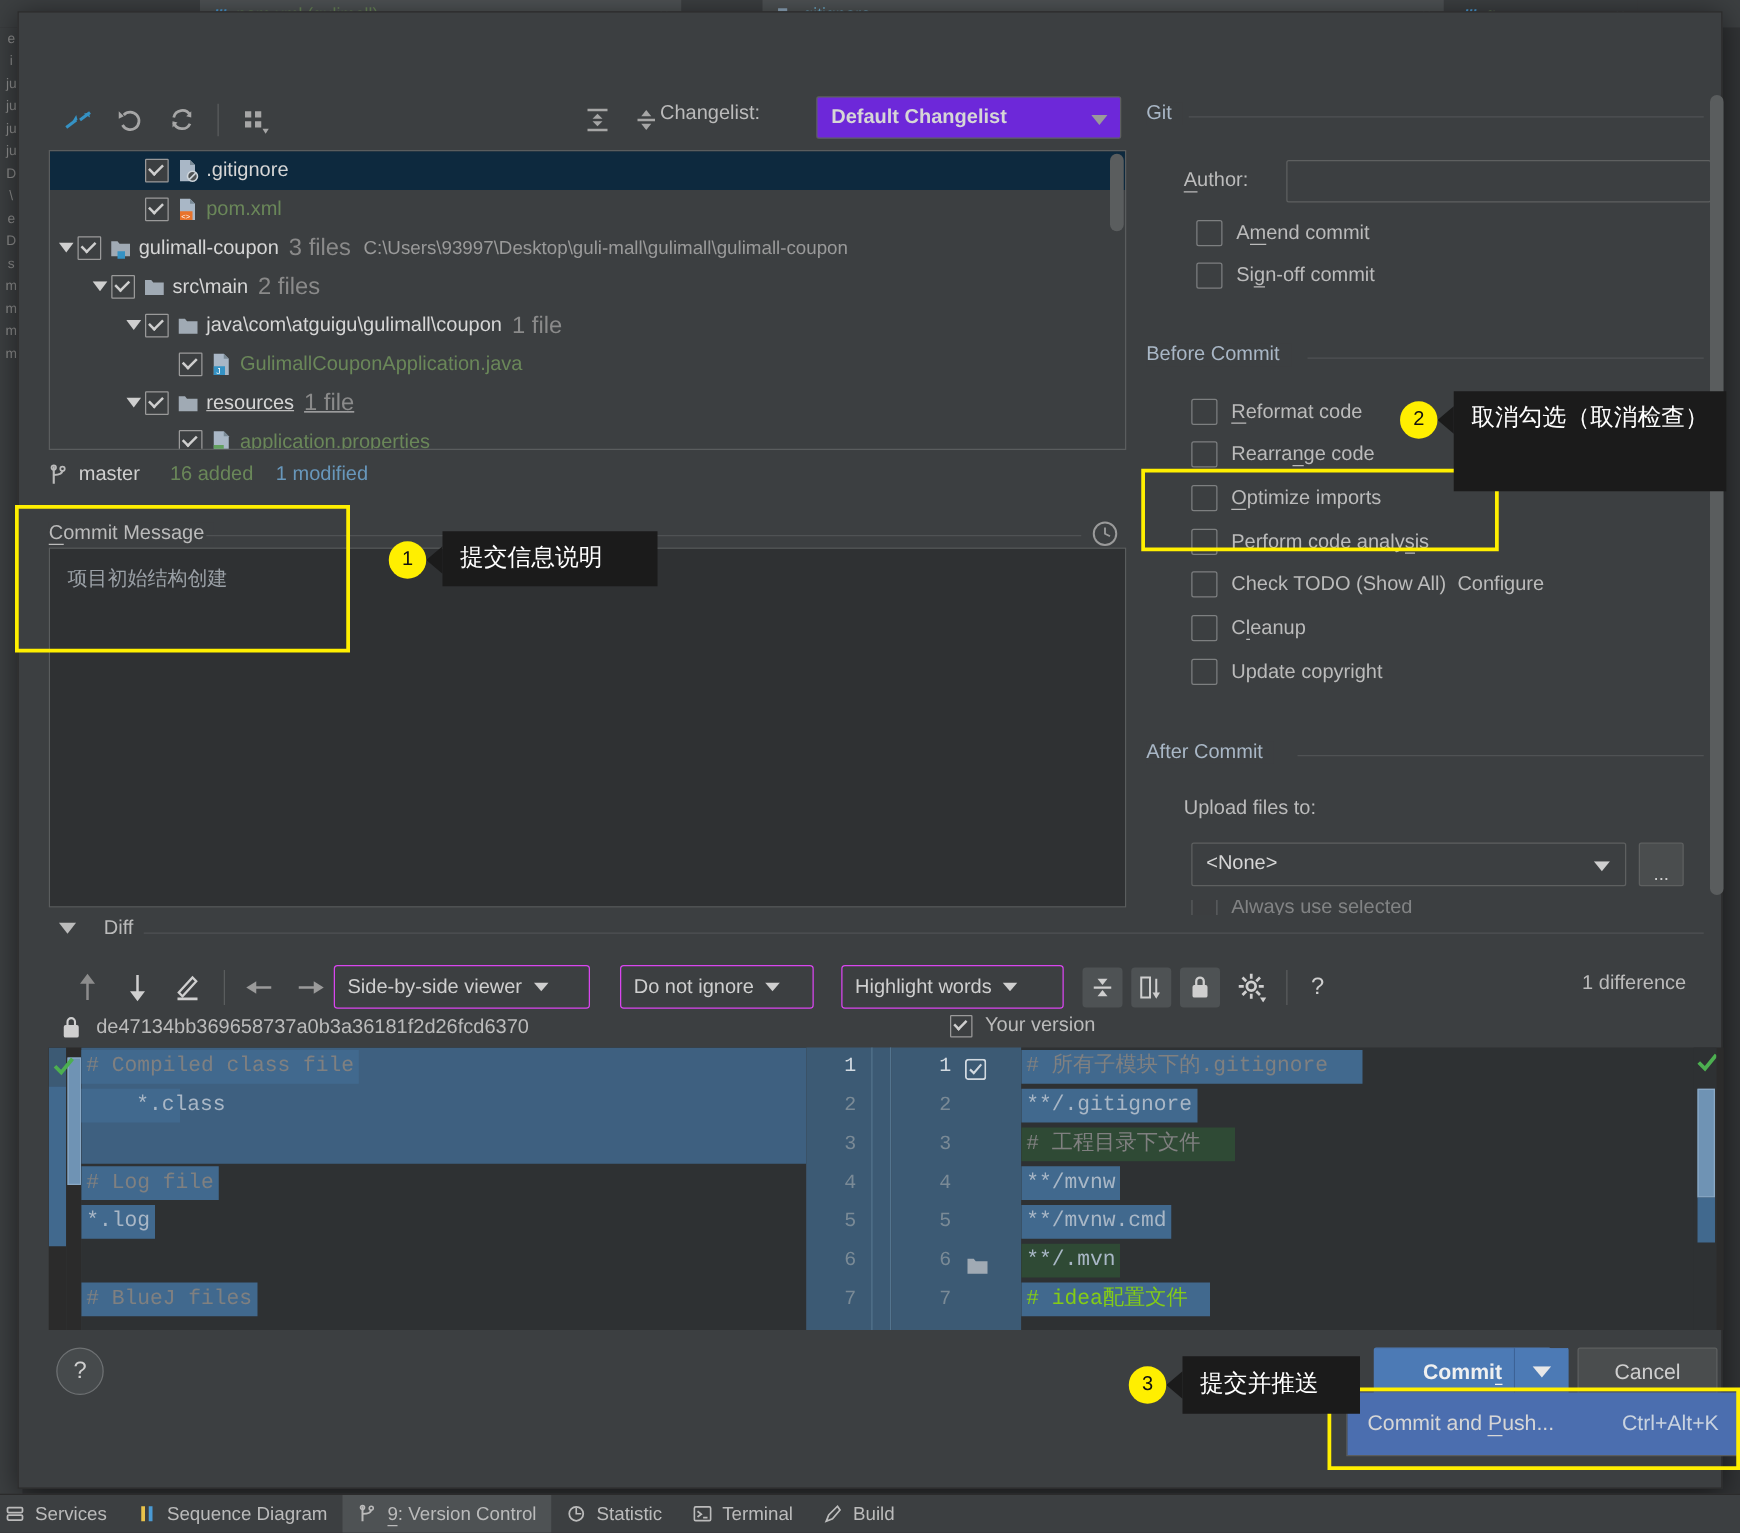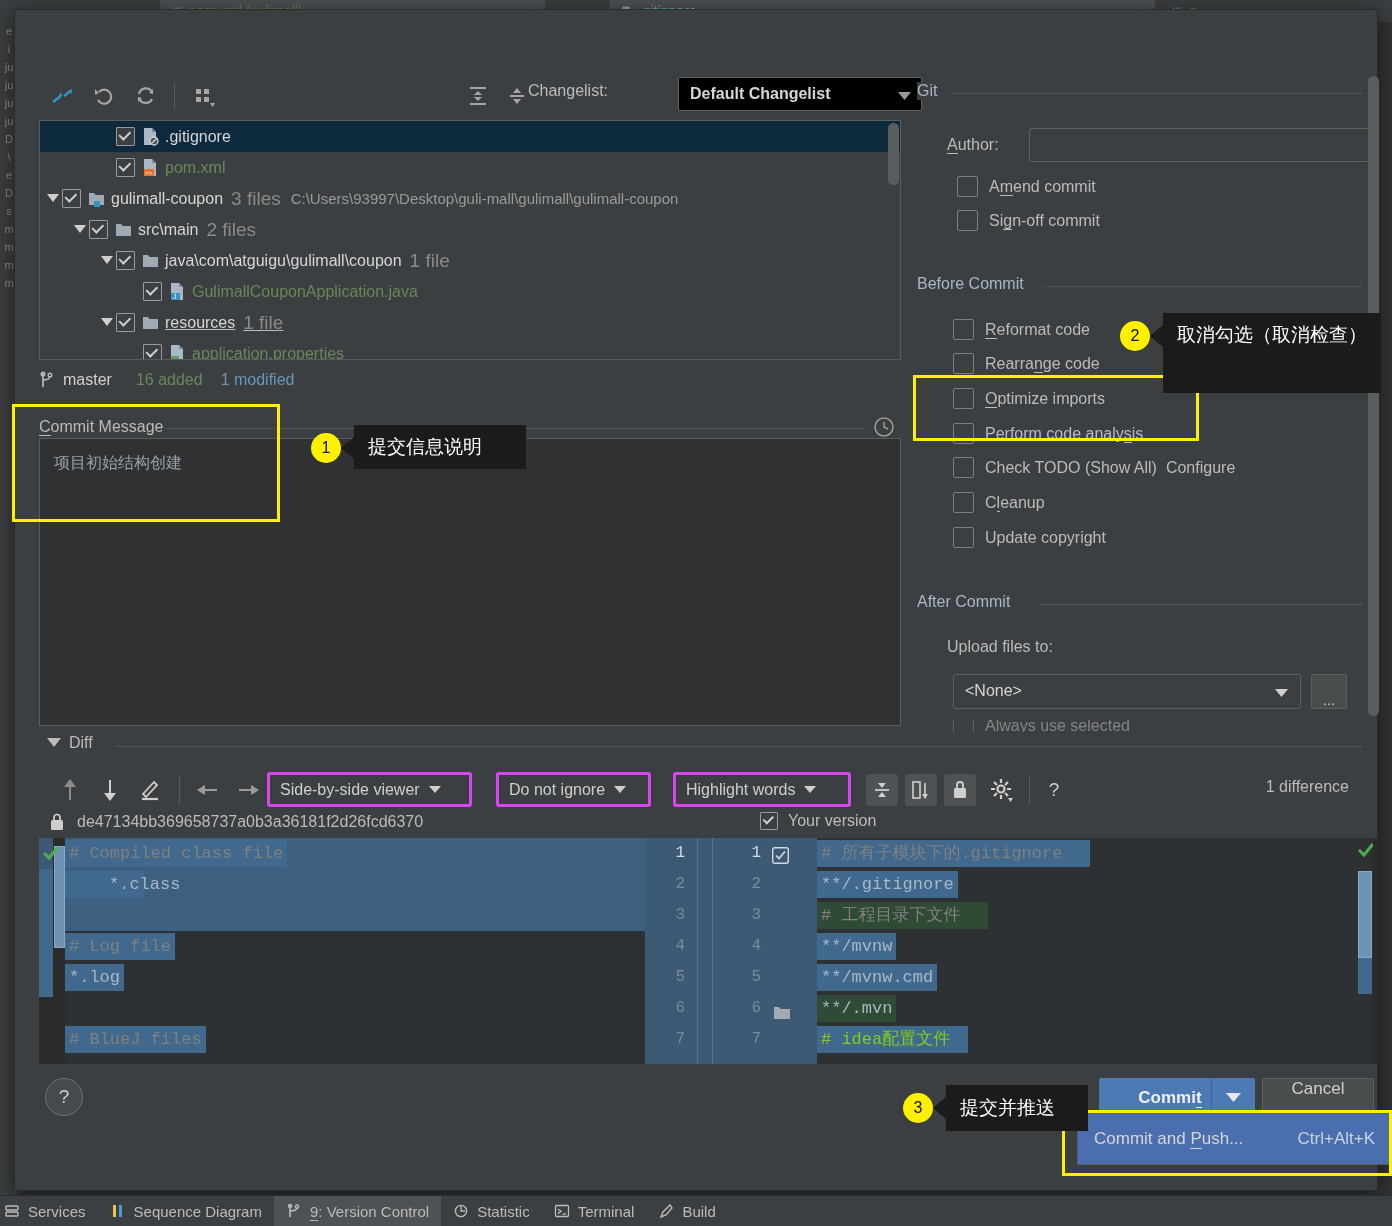--- a/index.html
+++ b/index.html
@@ -27,22 +27,22 @@
   .title-bar{position:absolute;left:0;top:0;width:100%;height:44px;}
   .title-ico{position:absolute;left:20px;top:18px;width:24px;height:24px;}
   .title-txt{position:absolute;left:54px;top:18px;font-size:18px;color:#d6d6d6;}
   .close-x{position:absolute;right:18px;top:17px;width:26px;height:26px;cursor:default;}
 
   
   .tbar{position:absolute;left:16px;top:62px;width:1330px;height:48px;}
   .tbtn{position:absolute;top:8px;width:32px;height:32px;display:flex;align-items:center;justify-content:center;}
   .vsep{position:absolute;top:11px;width:1px;height:26px;background:#5a5d5e;}
   .cl-label{position:absolute;left:513px;top:72px;font-size:16px;color:#bbb;}
-  .cl-combo{position:absolute;left:638px;top:67px;width:244px;height:34px;background:#000000;
-    border:1px solid #5e6060;border-radius:2px;box-sizing:border-box;margin-left:25px;}
+  .cl-combo{position:absolute;left:638px;top:67px;width:244px;height:34px;background:#6d28d9;
+    border:1px solid #5e6060;border-radius:2px;box-sizing:border-box;}
   .cl-combo .v{position:absolute;left:11px;top:7px;font-size:16px;color:#d6d6d6;font-weight:bold;}
   .cl-combo .ar{position:absolute;right:10px;top:14px;}
 
   
   .tree{position:absolute;left:24px;top:110px;width:862px;height:240px;background:#3c3f41;
         border:1px solid #5a5d5e;box-sizing:border-box;overflow:hidden;}
   .trow{position:relative;height:31px;display:flex;align-items:center;padding-left:4px;white-space:nowrap;}
   .trow.sel{background:#0d293e;}
   .twist{width:18px;flex:none;display:flex;align-items:center;justify-content:center;}
   .cbx{width:17px;height:17px;border:1px solid #9a9a9a;background:#3c3f41;flex:none;
@@ -86,25 +86,25 @@
   .link{color:#589df6;}
   .combo{position:absolute;background:#3c3f41;border:1px solid #5e6060;box-sizing:border-box;border-radius:2px;}
   .combo .v{position:absolute;left:11px;top:7px;font-size:16px;color:#d6d6d6;}
   .combo .ar{position:absolute;right:12px;top:14px;}
   .ellip-btn{position:absolute;background:#4a4d4e;border:1px solid #5e6060;box-sizing:border-box;border-radius:2px;
      display:flex;align-items:flex-end;justify-content:center;color:#cfcfcf;font-size:15px;}
   .opt-sb{position:absolute;right:0;top:4px;width:11px;height:640px;background:#5a5d5e;border-radius:6px;}
 
   
   .diff-head{position:absolute;left:32px;top:724px;display:flex;align-items:center;}
-  .diff-head .t{font-size:16px;color:#bbb;margin-left:8px;}
+  .diff-head .t{font-size:16px;color:#bbb;margin-left:22px;}
   .diff-head-line{position:absolute;left:100px;top:736px;width:1248px;height:1px;background:#4f5254;}
   .dtbar{position:absolute;left:24px;top:758px;width:1340px;height:44px;}
   .dbtn{position:absolute;top:5px;height:34px;display:flex;align-items:center;justify-content:center;}
-  .dcombo{position:absolute;top:4px;height:35px;background:#3c3f41;border:3px solid #d946ef;
+  .dcombo{position:absolute;top:4px;height:35px;background:#3c3f41;border:1px solid #d946ef;
      box-sizing:border-box;border-radius:3px;display:flex;align-items:center;padding:0 10px;}
   .dcombo .v{font-size:16px;color:#cfcfcf;}
   .dcombo .ar{margin-left:9px;}
   .tgl{position:absolute;top:6px;width:32px;height:32px;background:#4e5254;border-radius:3px;
       display:flex;align-items:center;justify-content:center;}
   .diffcount{position:absolute;right:28px;top:768px;font-size:16px;color:#bbb;}
 
   .rev-line{position:absolute;left:34px;top:802px;display:flex;align-items:center;}
   .rev-line .sha{font-size:16px;color:#bbb;margin-left:12px;}
   .your-ver{position:absolute;left:745px;top:802px;display:flex;align-items:center;}
@@ -125,21 +125,21 @@
   .help-btn{position:absolute;left:30px;top:1068px;width:36px;height:36px;border-radius:50%;
      border:1px solid #6e7173;background:#464a4c;display:flex;align-items:center;justify-content:center;
      color:#cfcfcf;font-size:19px;}
   .commit-btn{position:absolute;left:1084px;top:1068px;width:140px;height:38px;background:#4c7ab5;
      border:1px solid #4c7ab5;display:flex;align-items:center;justify-content:center;border-radius:2px;}
   .commit-btn .tx{font-size:17px;color:#f0f0f0;font-weight:bold;}
   .commit-btn .tx u{text-decoration:none;border-bottom:1px solid #f0f0f0;}
   .commit-split{position:absolute;left:1196px;top:1068px;width:42px;height:38px;background:#4c7ab5;
      border:1px solid #4c7ab5;border-left:1px solid #3c6296;display:flex;align-items:center;justify-content:center;border-radius:0 2px 2px 0;}
   .cancel-btn{position:absolute;left:1247px;top:1068px;width:110px;height:38px;background:#4a4d4e;
-     border:1px solid #5e6060;display:flex;justify-content:center;border-radius:2px;}
+     border:1px solid #5e6060;display:flex;align-items:center;justify-content:center;border-radius:2px;}
   .cancel-btn .tx{font-size:17px;color:#cfcfcf;}
 
   
   .popup{position:absolute;left:1077px;top:1113px;width:315px;background:#3c3f41;
      border:1px solid #5a5d5e;box-sizing:border-box;}
   .pitem{height:50px;display:flex;align-items:center;padding:0 16px;}
   .pitem.hl{background:#4b6eaf;}
   .pitem .t{font-size:17px;color:#d6d6d6;}
   .pitem .t u{text-decoration:none;border-bottom:1px solid #d6d6d6;}
   .pitem .k{margin-left:auto;font-size:17px;color:#c9d3e0;}

